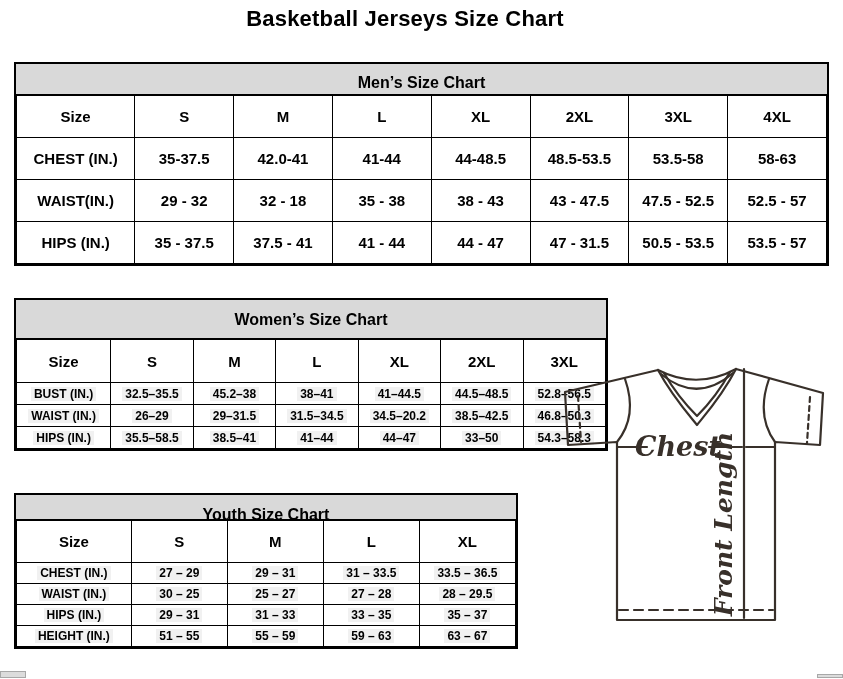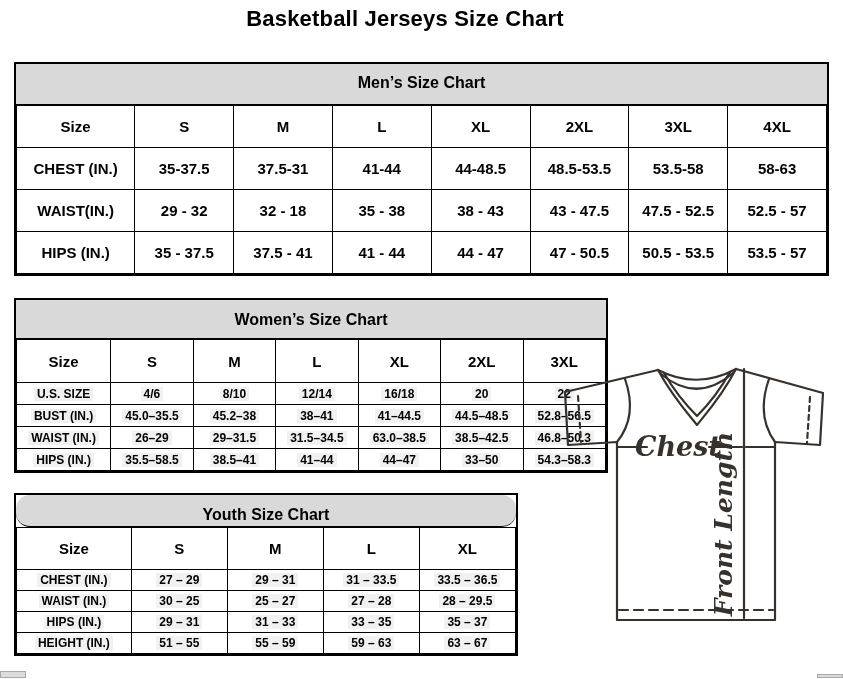--- a/index.html
+++ b/index.html
@@ -17,32 +17,32 @@
     background:#d9d9d9; border-bottom:1px solid #000; text-align:center;
     font-weight:bold; font-size:16px;
   }
   table { border-collapse:collapse; width:100%; table-layout:fixed; }
   th, td {
     border:1px solid #000; text-align:center; vertical-align:middle;
     font-weight:bold; padding:0; overflow:hidden; white-space:nowrap;
   }
   
   .men-chart { left:14px; top:62px; width:815px; }
-  .men-chart .chart-title { height:41px; line-height:38px; }
+  .men-chart .chart-title { height:31px; line-height:38px; }
   .men-chart th, .men-chart td { height:42px; font-size:15px; }
   .men-chart tr > :first-child { width:14.6%; }
   
   .women-chart { left:14px; top:298px; width:594px; }
   .women-chart .chart-title { height:39px; line-height:39px; }
   .women-chart thead th { height:43px; font-size:15px; }
   .women-chart tbody th, .women-chart tbody td { height:22px; font-size:12px; }
   .women-chart tr > :first-child { width:16%; }
   
   .youth-chart { left:14px; top:493px; width:504px; }
-  .youth-chart .chart-title { height:32px; line-height:40px;border-radius:14px; }
+  .youth-chart .chart-title { height:25px; line-height:40px; }
   .youth-chart thead th { height:42px; font-size:15px; }
   .youth-chart tbody th, .youth-chart tbody td { height:21px; font-size:12px; }
   .youth-chart tr > :first-child { width:23%; }
   
   .women-chart tbody .cell-text, .youth-chart tbody .cell-text {
     background:#f1f1f1; padding:0 3px;
   }
   
   .jersey { position:absolute; left:540px; top:352px; width:300px; height:285px; }
   .jersey svg { width:100%; height:100%; display:block; }
@@ -79,21 +79,21 @@
             <th><span class="cell-text">XL</span></th>
             <th><span class="cell-text">2XL</span></th>
             <th><span class="cell-text">3XL</span></th>
             <th><span class="cell-text">4XL</span></th>
           </tr>
         </thead>
         <tbody>
           <tr>
             <th><span class="cell-text">CHEST (IN.)</span></th>
             <td><span class="cell-text">35-37.5</span></td>
-            <td><span class="cell-text">37.5-31</span></td>
+            <td><span class="cell-text">42.0-41</span></td>
             <td><span class="cell-text">41-44</span></td>
             <td><span class="cell-text">44-48.5</span></td>
             <td><span class="cell-text">48.5-53.5</span></td>
             <td><span class="cell-text">53.5-58</span></td>
             <td><span class="cell-text">58-63</span></td>
           </tr>
           <tr>
             <th><span class="cell-text">WAIST(IN.)</span></th>
             <td><span class="cell-text">29 - 32</span></td>
             <td><span class="cell-text">32 - 18</span></td>
@@ -102,21 +102,21 @@
             <td><span class="cell-text">43 - 47.5</span></td>
             <td><span class="cell-text">47.5 - 52.5</span></td>
             <td><span class="cell-text">52.5 - 57</span></td>
           </tr>
           <tr>
             <th><span class="cell-text">HIPS (IN.)</span></th>
             <td><span class="cell-text">35 - 37.5</span></td>
             <td><span class="cell-text">37.5 - 41</span></td>
             <td><span class="cell-text">41 - 44</span></td>
             <td><span class="cell-text">44 - 47</span></td>
-            <td><span class="cell-text">47 - 50.5</span></td>
+            <td><span class="cell-text">47 - 31.5</span></td>
             <td><span class="cell-text">50.5 - 53.5</span></td>
             <td><span class="cell-text">53.5 - 57</span></td>
           </tr>
         </tbody>
       </table>
   </section>
 
   <section class="chart women-chart">
     <div class="chart-title">Women’s Size Chart</div>
     <table>
@@ -126,43 +126,34 @@
             <th><span class="cell-text">S</span></th>
             <th><span class="cell-text">M</span></th>
             <th><span class="cell-text">L</span></th>
             <th><span class="cell-text">XL</span></th>
             <th><span class="cell-text">2XL</span></th>
             <th><span class="cell-text">3XL</span></th>
           </tr>
         </thead>
         <tbody>
           <tr>
-            <th><span class="cell-text">U.S. SIZE</span></th>
-            <td><span class="cell-text">4/6</span></td>
-            <td><span class="cell-text">8/10</span></td>
-            <td><span class="cell-text">12/14</span></td>
-            <td><span class="cell-text">16/18</span></td>
-            <td><span class="cell-text">20</span></td>
-            <td><span class="cell-text">22</span></td>
-          </tr>
-          <tr>
             <th><span class="cell-text">BUST (IN.)</span></th>
-            <td><span class="cell-text">45.0–35.5</span></td>
+            <td><span class="cell-text">32.5–35.5</span></td>
             <td><span class="cell-text">45.2–38</span></td>
             <td><span class="cell-text">38–41</span></td>
             <td><span class="cell-text">41–44.5</span></td>
             <td><span class="cell-text">44.5–48.5</span></td>
             <td><span class="cell-text">52.8–56.5</span></td>
           </tr>
           <tr>
             <th><span class="cell-text">WAIST (IN.)</span></th>
             <td><span class="cell-text">26–29</span></td>
             <td><span class="cell-text">29–31.5</span></td>
             <td><span class="cell-text">31.5–34.5</span></td>
-            <td><span class="cell-text">63.0–38.5</span></td>
+            <td><span class="cell-text">34.5–20.2</span></td>
             <td><span class="cell-text">38.5–42.5</span></td>
             <td><span class="cell-text">46.8–50.3</span></td>
           </tr>
           <tr>
             <th><span class="cell-text">HIPS (IN.)</span></th>
             <td><span class="cell-text">35.5–58.5</span></td>
             <td><span class="cell-text">38.5–41</span></td>
             <td><span class="cell-text">41–44</span></td>
             <td><span class="cell-text">44–47</span></td>
             <td><span class="cell-text">33–50</span></td>

